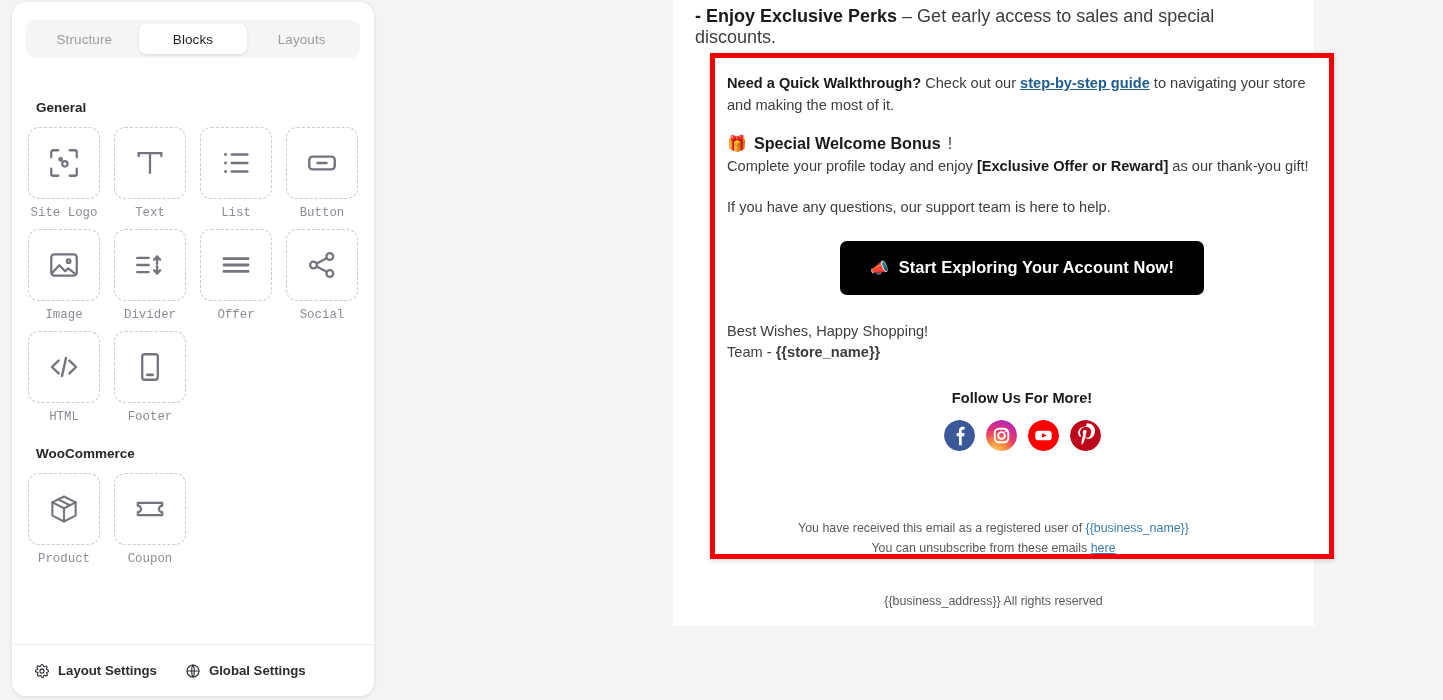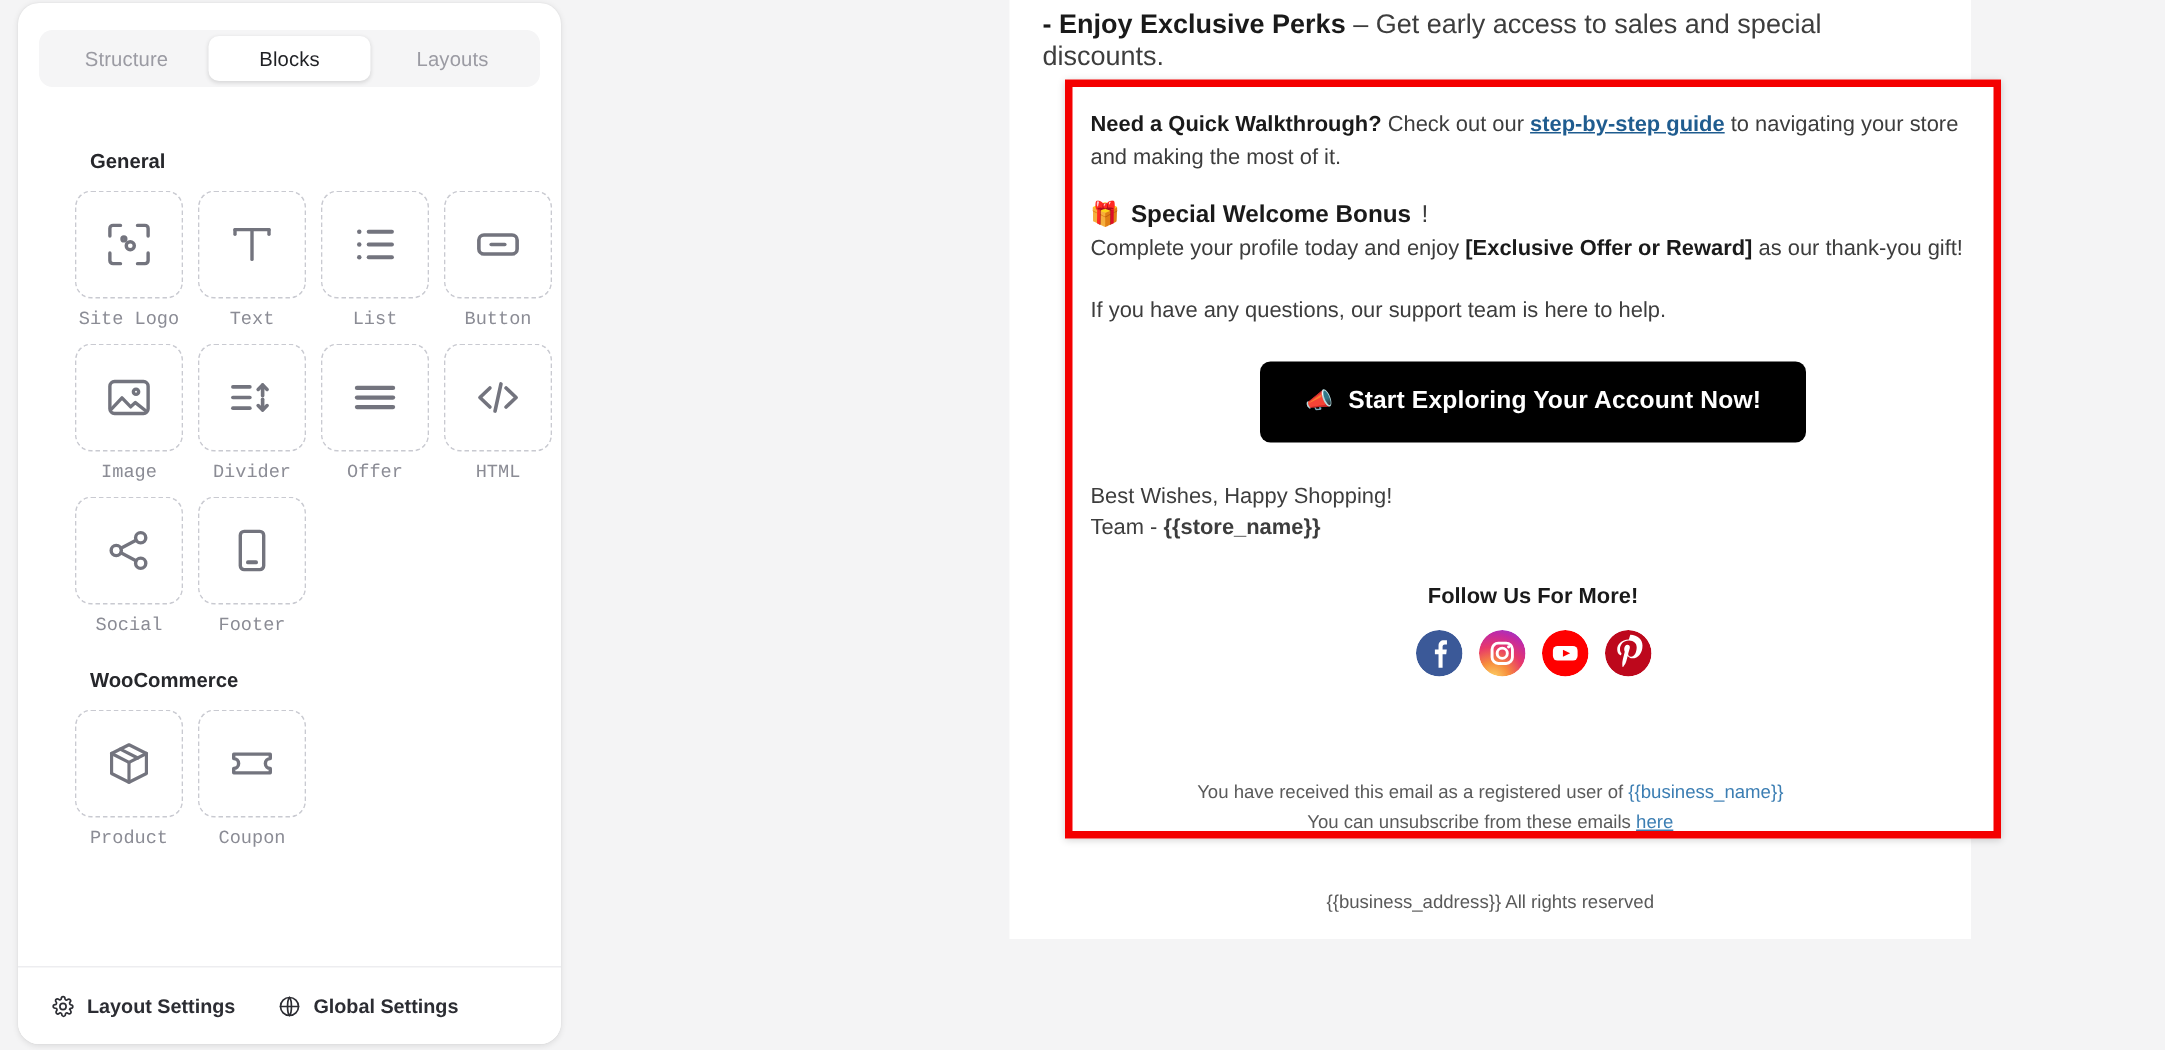--- a/index.html
+++ b/index.html
@@ -42,21 +42,20 @@
   .tab.active {
     background: #ffffff; color: #1f2024; font-weight: 400;
     box-shadow: 0 1px 3px rgba(0,0,0,.12);
   }
 
   .panel-scroll {
     flex: 1 1 auto;
     overflow: hidden;
     padding: 0 14px;
     position: relative;
-    margin-left: 24px;
   }
   .section-title {
     font-size: 13.5px; font-weight: 700; color: #26272b;
     margin: 22px 0 12px 10px;
   }
   .blocks-grid {
     display: grid;
     grid-template-columns: repeat(4, 1fr);
     gap: 9px 10px;
   }
@@ -273,40 +272,40 @@
               <path d="M3.5 7.5h17"></path>
                 <path d="M3.5 12h17"></path>
                 <path d="M3.5 16.5h17"></path>
             </svg>
           </div>
           <div class="block-label">Offer</div>
         </div>
 
         <div class="block-item">
           <div class="block-tile">
-            <svg width="34" height="34" viewBox="0 0 24 24" fill="none" stroke="#73747e" stroke-width="1.7" stroke-linecap="round" stroke-linejoin="round">
-              <path d="M8.2 7.5L3.5 12l4.7 4.5"></path>
-              <path d="M15.8 7.5L20.5 12l-4.7 4.5"></path>
-              <path d="M13.4 5.6l-2.8 12.8"></path>
-            </svg>
-          </div>
-          <div class="block-label">HTML</div>
-        </div>
-
-        <div class="block-item">
-          <div class="block-tile">
             <svg width="34" height="34" viewBox="0 0 24 24" fill="none" stroke="#73747e" stroke-width="1.6" stroke-linecap="round">
               <circle cx="17.5" cy="6" r="2.4"></circle>
               <circle cx="6" cy="12" r="2.4"></circle>
               <circle cx="17.5" cy="18" r="2.4"></circle>
               <path d="M8.2 10.9l7.1-3.7"></path>
                 <path d="M8.2 13.1l7.1 3.7"></path>
             </svg>
           </div>
           <div class="block-label">Social</div>
+        </div>
+
+        <div class="block-item">
+          <div class="block-tile">
+            <svg width="34" height="34" viewBox="0 0 24 24" fill="none" stroke="#73747e" stroke-width="1.7" stroke-linecap="round" stroke-linejoin="round">
+              <path d="M8.2 7.5L3.5 12l4.7 4.5"></path>
+              <path d="M15.8 7.5L20.5 12l-4.7 4.5"></path>
+              <path d="M13.4 5.6l-2.8 12.8"></path>
+            </svg>
+          </div>
+          <div class="block-label">HTML</div>
         </div>
 
         <div class="block-item">
           <div class="block-tile">
             <svg width="34" height="34" viewBox="0 0 24 24" fill="none" stroke="#73747e" stroke-width="1.6" stroke-linecap="round" stroke-linejoin="round">
               <rect x="6.5" y="3" width="11" height="18" rx="1.8"></rect>
               <rect x="9.2" y="16.6" width="5.6" height="1.9" rx=".9" fill="#73747e" stroke="none"></rect>
             </svg>
           </div>
           <div class="block-label">Footer</div>

